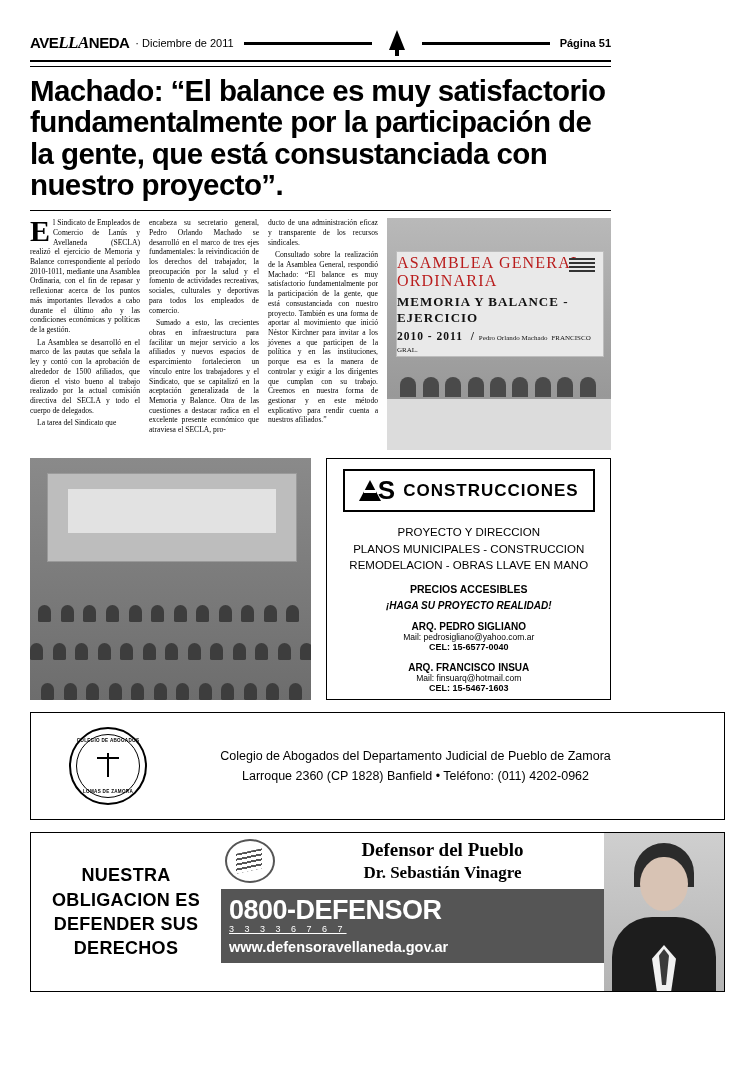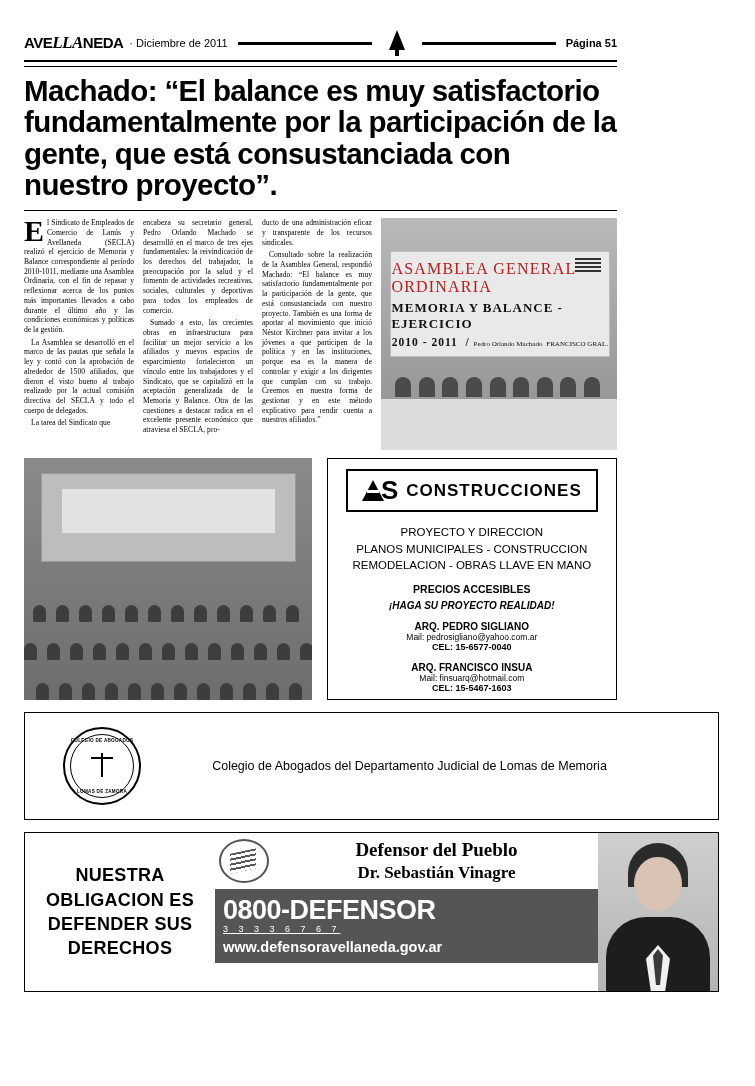--- a/index.html
+++ b/index.html
@@ -1,17 +1,17 @@
 <!DOCTYPE html>
 <html><head>
 <meta charset="utf-8">
 <style>
   html,body{margin:0;padding:0;background:#fff;}
   body{width:755px;height:1086px;font-family:"Liberation Sans",sans-serif;color:#000;position:relative;overflow:hidden;}
-  .page{width:641px;height:1086px;position:relative;box-sizing:border-box;padding:0 24px;}
+  .page{width:641px;height:1086px;position:relative;box-sizing:border-box;padding:0 30px;}
 
   
   .masthead{display:flex;align-items:center;padding-top:30px;}
   .logo{font-family:"Liberation Sans",sans-serif;font-weight:bold;font-size:15px;letter-spacing:-0.5px;}
   .logo .red{font-family:"Liberation Serif",serif;font-style:italic;font-size:17px;}
   .date{font-size:11px;margin-left:6px;}
   .rule-line{flex:1;height:3px;background:#000;margin:0 10px;position:relative;}
   .tree{width:22px;height:26px;position:relative;margin:0 4px;}
   .tree:before{content:"";position:absolute;left:50%;top:0;transform:translateX(-50%);
     border-left:8px solid transparent;border-right:8px solid transparent;border-bottom:20px solid #000;}
@@ -258,21 +258,22 @@
     </div>
   </div>
 
   <div class="ad-box ad-colegio">
     <div class="seal">
       <div class="seal-top">COLEGIO DE ABOGADOS</div>
       <div class="scale"></div>
       <div class="seal-bot">LOMAS DE ZAMORA</div>
     </div>
     <div class="colegio-text">
-      <div>Colegio de Abogados del Departamento Judicial de Lomas de Memoria</div>
+      <div>Colegio de Abogados del Departamento Judicial de Pueblo de Zamora</div>
+      <div>Larroque 2360 (CP 1828) Banfield • Teléfono: (011) 4202-0962</div>
     </div>
   </div>
 
   <div class="ad-box ad-defensor">
     <div class="def-left">NUESTRA OBLIGACION ES DEFENDER SUS DERECHOS</div>
     <div class="def-mid">
       <div class="def-top">
         <div class="swirl"></div>
         <div class="def-titles">
           <div class="def-t1">Defensor del Pueblo</div>

